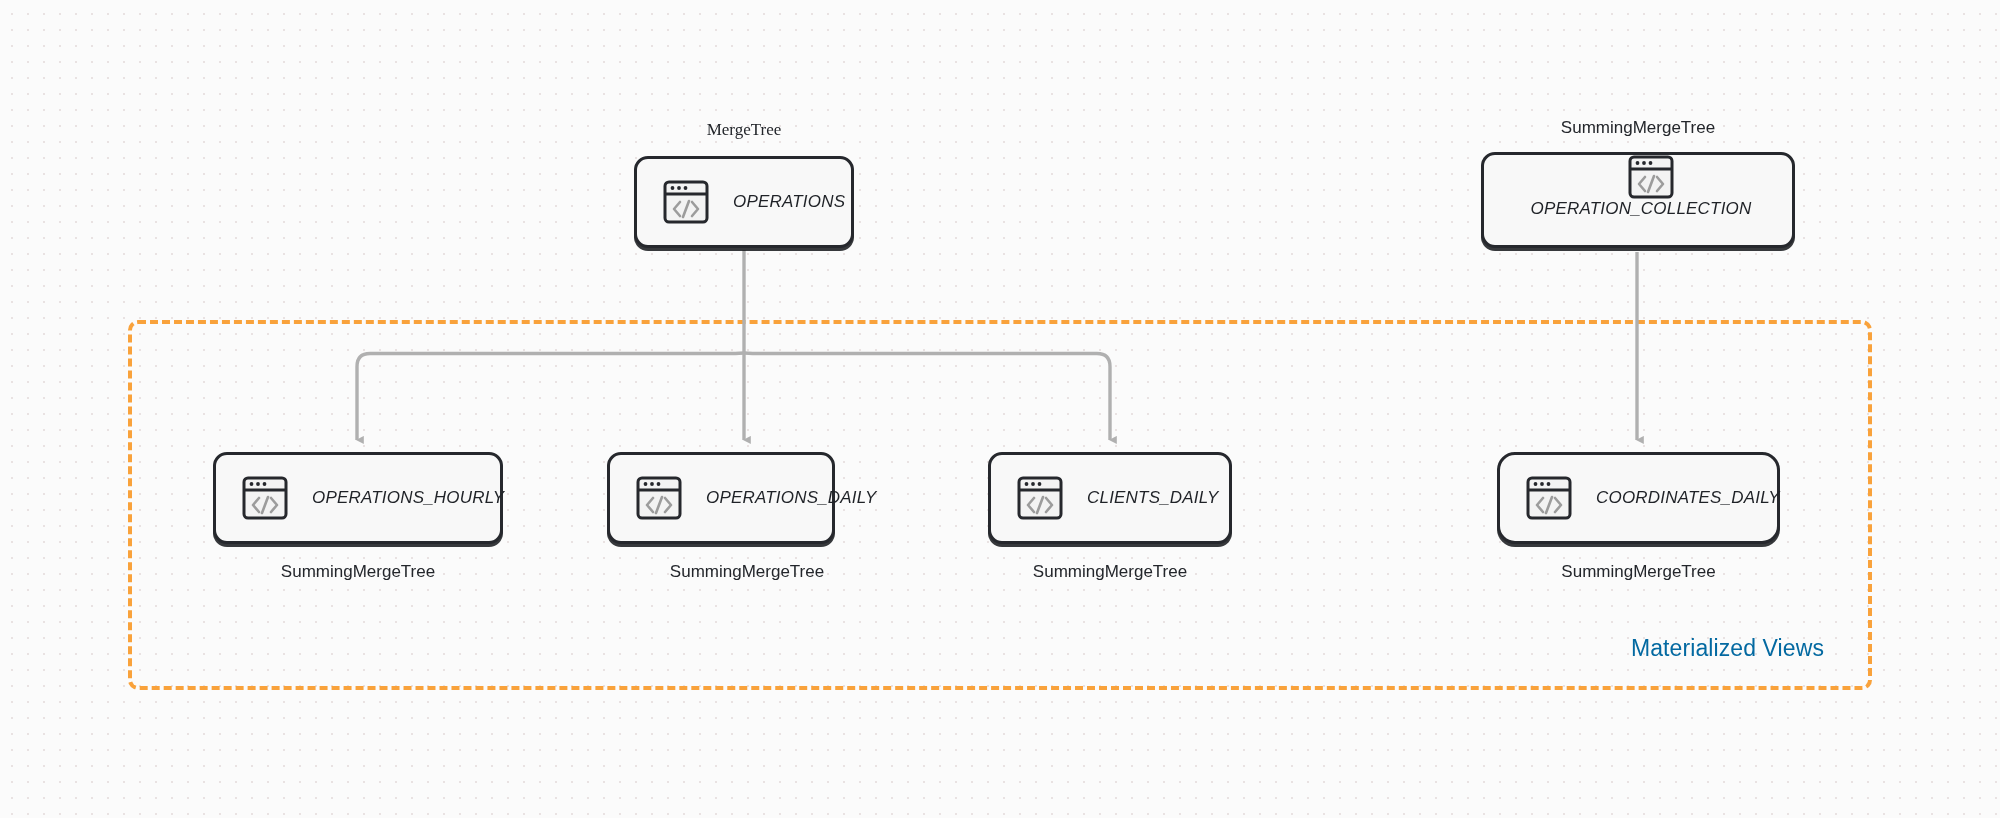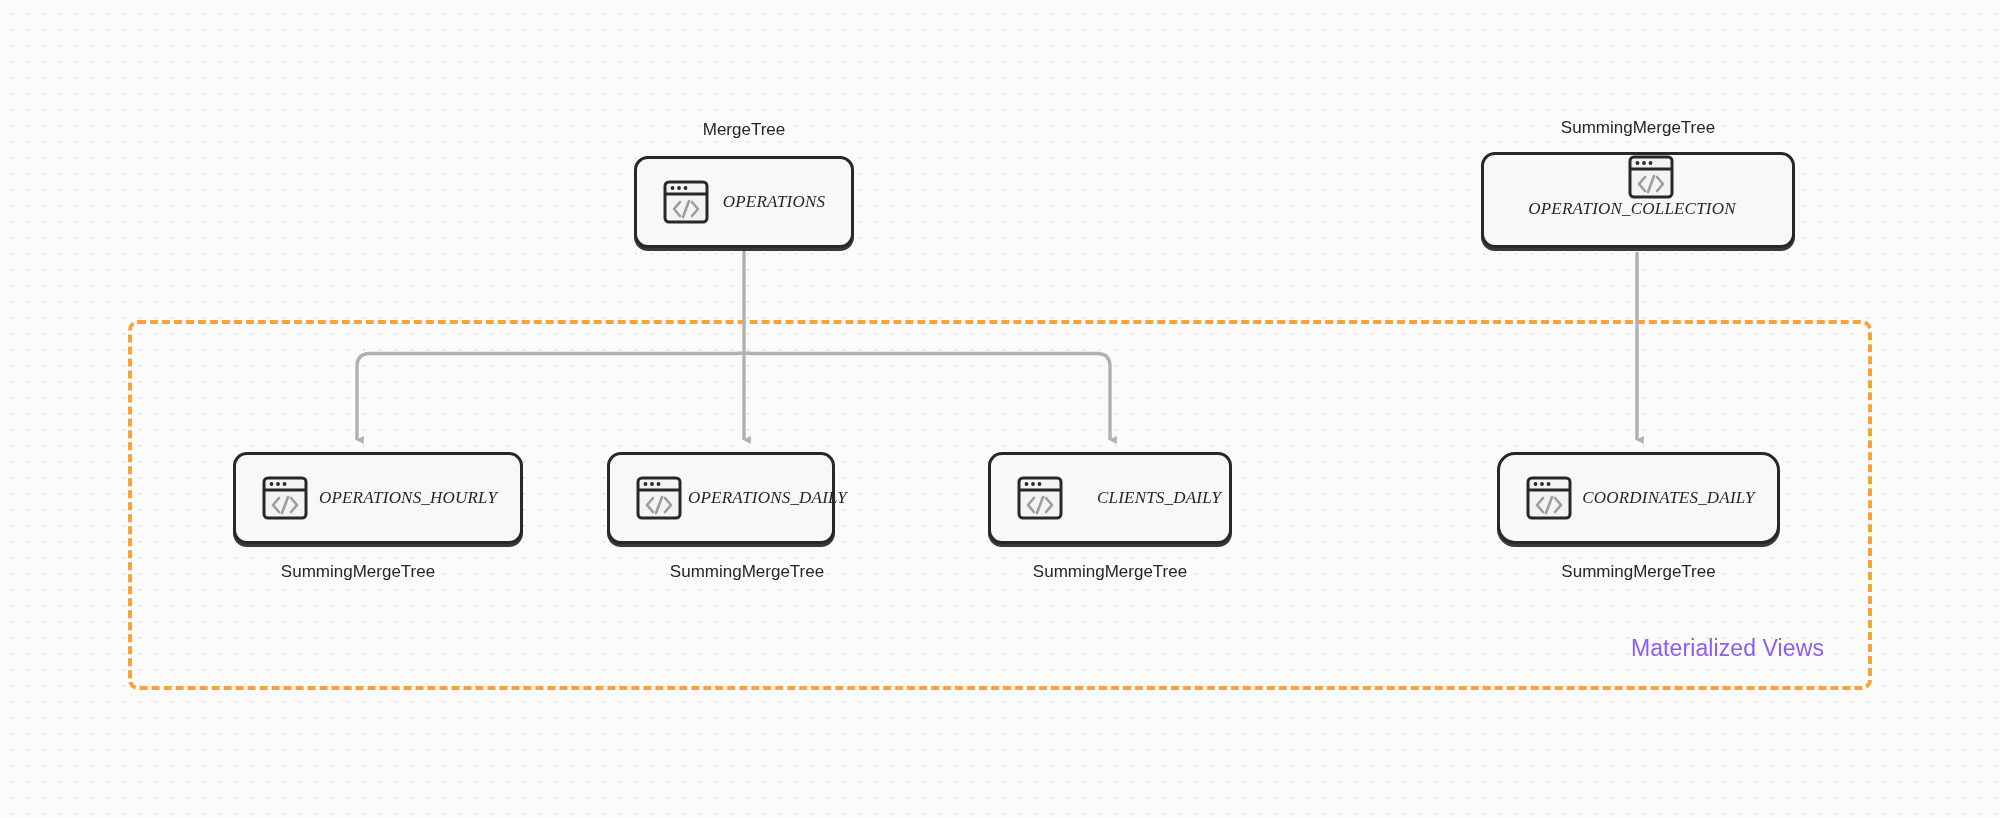--- a/index.html
+++ b/index.html
@@ -42,21 +42,21 @@
     width: 1744px;
     height: 370px;
     border: 4px dashed #f9a23b;
     border-radius: 10px;
     box-sizing: border-box;
   }
   .mv-label {
     position: absolute;
     right: 44px;
     bottom: 24px;
-    color: #8b5cf6;
+    color: #0369a1;
     font-size: 23px;
     letter-spacing: 0.1px;
     white-space: nowrap;
   }
 
   
   .node {
     position: absolute;
     box-sizing: border-box;
     background: #f8f8f8;
@@ -73,43 +73,42 @@
     height: 44px;
   }
   .node-label {
     flex: 1 1 auto;
     text-align: center;
     font-style: italic;
     font-size: 17px;
     color: #1f2227;
     letter-spacing: 0.2px;
     padding-right: 18px;
-    padding-left: 6px;
+    padding-left: 24px;
     white-space: nowrap;
-    font-family: Liberation Serif, serif;
   }
 
   
   .engine-caption {
     position: absolute;
     font-size: 17px;
     color: #23262b;
     white-space: nowrap;
     text-align: center;
   }
 
   
   #node-operations            { left: 634px;  top: 156px; width: 220px; height: 92px; }
   #node-operation-collection  { left: 1481px; top: 152px; width: 314px; height: 96px; flex-direction: column; }
-  #node-operations-hourly     { left: 213px;  top: 452px; width: 290px; height: 92px; margin-left: 20px; }
+  #node-operations-hourly     { left: 213px;  top: 452px; width: 290px; height: 92px; }
   #node-operations-daily      { left: 607px;  top: 452px; width: 228px; height: 92px; }
-  #node-clients-daily         { left: 988px;  top: 452px; width: 244px; height: 92px; gap: 28px; }
+  #node-clients-daily         { left: 988px;  top: 452px; width: 244px; height: 92px; }
   #node-coordinates-daily     { left: 1497px; top: 452px; width: 283px; height: 92px; border-radius: 18px; }
 
-  #caption-operations             { left: 634px;  top: 120px; width: 220px; }
+  #caption-operations             { left: 634px;  top: 120px; width: 220px; font-family: Liberation Serif, serif; }
   #caption-operation-collection   { left: 1481px; top: 118px; width: 314px; }
   #caption-operations-hourly      { left: 213px;  top: 562px; width: 290px; }
   #caption-operations-daily       { left: 607px;  top: 562px; width: 280px; }
   #caption-clients-daily          { left: 988px;  top: 562px; width: 244px; }
   #caption-coordinates-daily      { left: 1497px; top: 562px; width: 283px; }
 </style>
 </head>
 <body>
 
 <div id="canvas">

